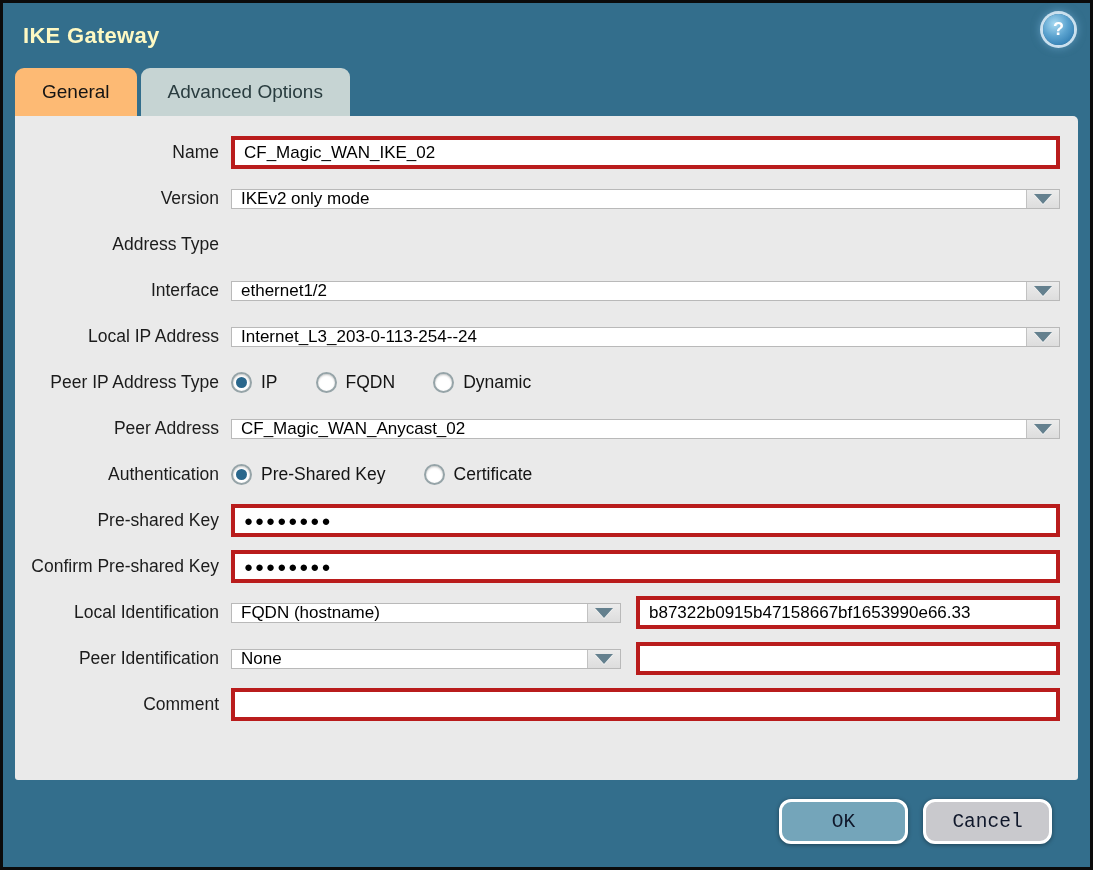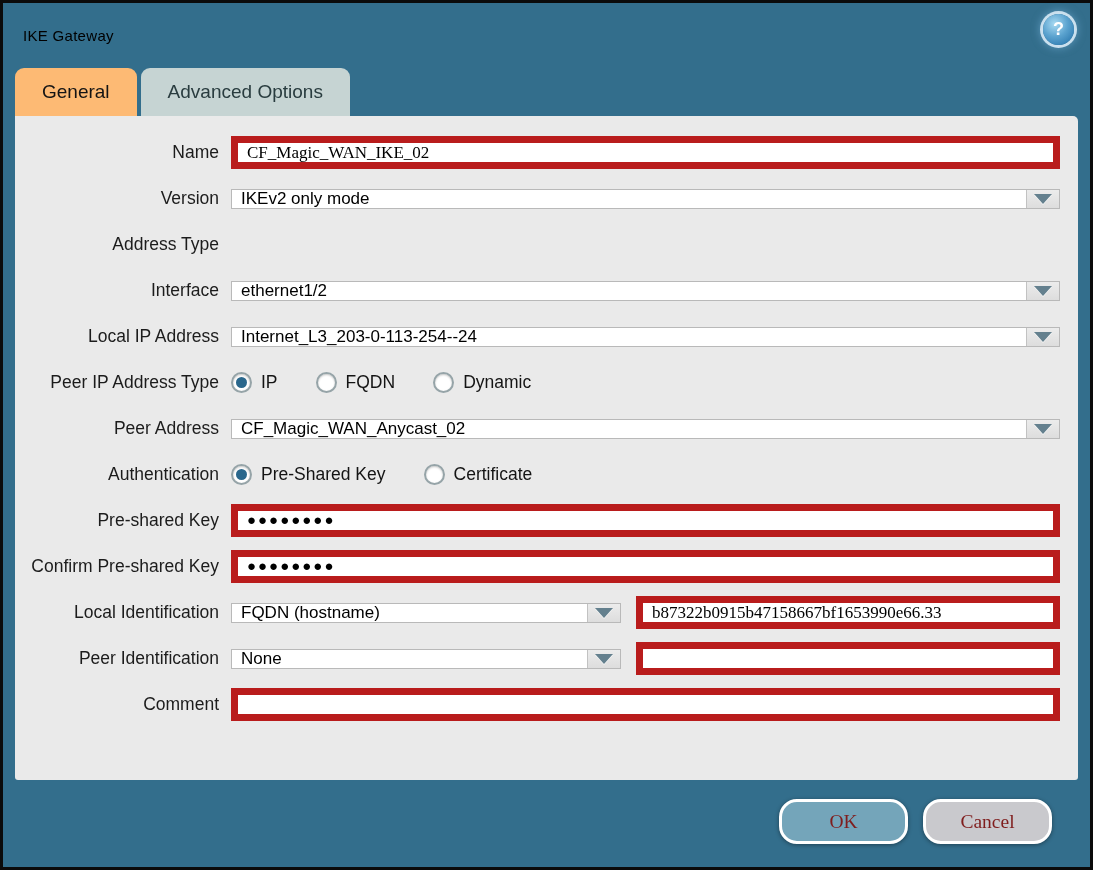--- a/index.html
+++ b/index.html
@@ -12,21 +12,21 @@
     width:1093px; height:870px;
     border:3px solid #0b0b0b;
     background:#336e8c;
     position:relative;
   }
   
   .titlebar {
     height:65px; display:flex; align-items:center;
     padding:0 20px; position:relative;
   }
-  .title { color:#000000; font-size:15px; letter-spacing:0.3px; }
+  .title { color:#fef9c3; font-size:22px; letter-spacing:0.3px;font-weight:bold; }
   .help {
     position:absolute; right:16px; top:11px;
     width:31px; height:31px; border-radius:50%;
     background:radial-gradient(circle at 38% 32%, #a8daf2 0%, #5ba3cf 45%, #1d6ca5 100%);
     box-shadow:0 0 0 3px rgba(225,240,250,0.85), 0 0 8px 3px rgba(130,190,230,0.55);
     display:flex; align-items:center; justify-content:center;
     color:#ffffff; font-size:18px; font-weight:bold; cursor:pointer;
   }
   
   .tabs { display:flex; margin-left:12px; height:48px; align-items:stretch; }
@@ -41,22 +41,22 @@
     margin:0 12px; height:664px; background:#eaeaea;
     border-radius:0 5px 3px 3px; padding-top:20px;
   }
   .row { display:flex; align-items:center; margin:0 18px 13px 0; height:33px; }
   .lbl {
     width:216px; text-align:right; padding-right:12px;
     font-size:17.5px; color:#1c1c1c; white-space:nowrap;
   }
   .field { flex:1; display:flex; align-items:center; height:100%; }
   input.text {
-    width:100%; height:33px; border:7px solid #b91c1c; background:#fff;
-    font-family:Liberation Serif, serif; font-size:17px; color:#000;
+    width:100%; height:33px; border:4px solid #b91c1c; background:#fff;
+    font-family:Liberation Sans, sans-serif; font-size:17px; color:#000;
     padding:0 9px; outline:none;
   }
   input.pw { font-size:15px; letter-spacing:2px; font-weight:bold; }
   .selectbox {
     width:100%; height:20px; border:1px solid #b9b9b9; background:#fff;
     display:flex; align-items:stretch;
   }
   .sel-text {
     flex:1; display:flex; align-items:center; padding:0 9px;
     font-size:17px; color:#000; white-space:nowrap; overflow:hidden;
@@ -82,22 +82,22 @@
     box-shadow:inset 0 1px 2px rgba(0,0,0,0.22);
   }
   .radio.checked::after {
     content:""; position:absolute; left:3px; top:3px; right:3px; bottom:3px;
     border-radius:50%; background:#2a678c;
   }
   .radio-lbl { font-size:17.5px; color:#141414; }
   
   .footer { display:flex; justify-content:flex-end; padding:19px 38px 0 0; gap:15px; }
   .btn {
-    min-width:129px; height:45px; border:3px solid #ffffff; border-radius:18px;
-    font-family:Liberation Serif, serif; font-size:19.5px; color:#7f1d1d;
+    min-width:129px; height:45px; border:3px solid #ffffff; border-radius:12px;
+    font-family:Liberation Mono, monospace; font-size:19.5px; color:#0f172a;
     box-shadow:0 1px 4px rgba(0,0,0,0.4); cursor:pointer;
   }
   .btn-ok { background:#74a5ba; }
   .btn-cancel { background:#c9c9cd; }
 </style>
 </head>
 <body>
 
 <div class="dialog">
 

